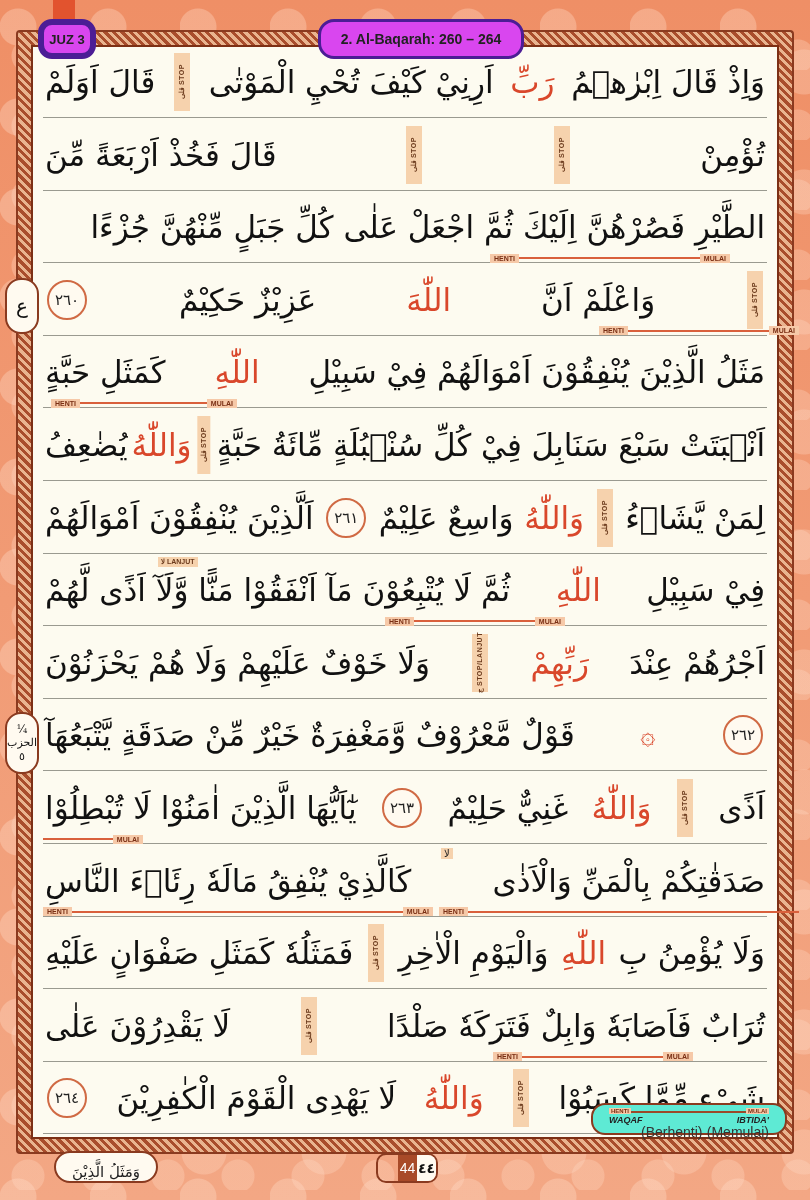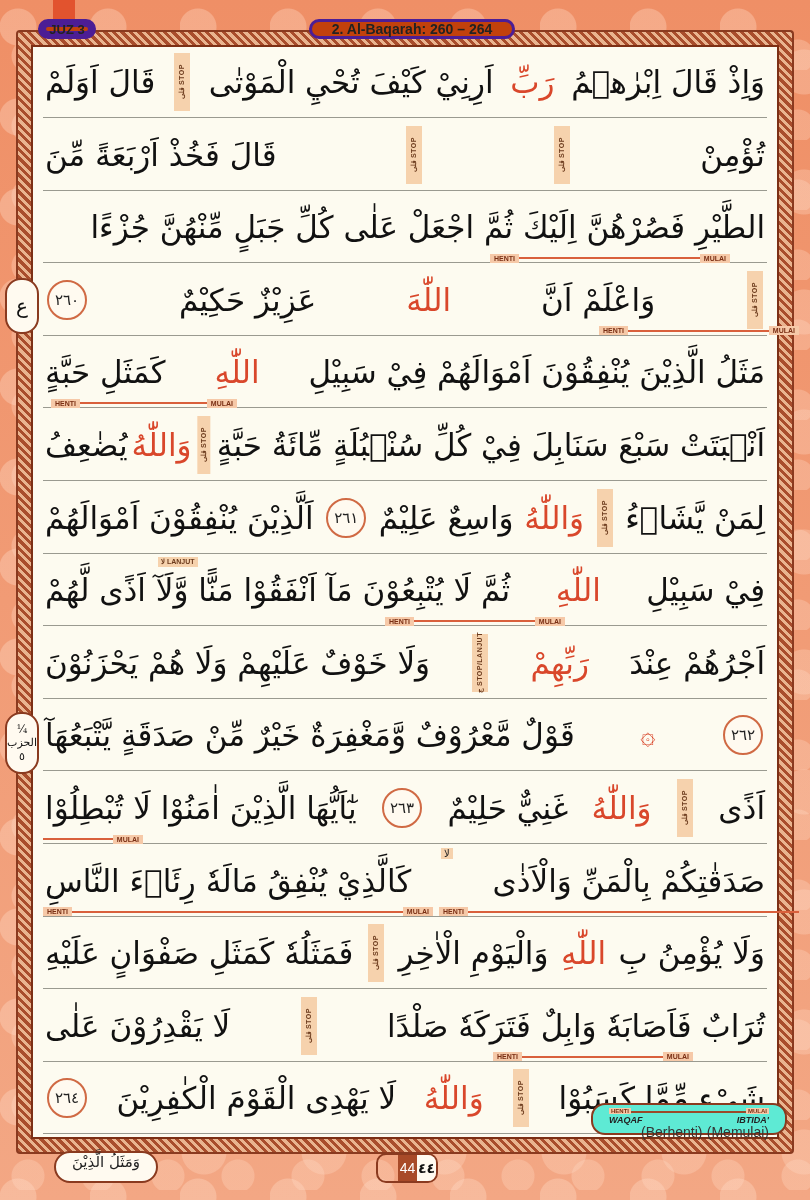--- a/index.html
+++ b/index.html
@@ -25,31 +25,31 @@
       repeating-linear-gradient(45deg, #a94d2c 0 3px, #e9b48f 3px 6px);
     border: 2px solid #8a3a1f;
     border-radius: 4px;
   }
   .frame-inner-edge {
     position: absolute; left: 31px; top: 45px; width: 748px; height: 1094px;
     border: 2px solid #7c3015;
     background: #fdfbf0;
   }
   .header-pill {
-    position: absolute; top: 19px; height: 20px;
-    background: #c2410c;
-    border: 8px solid #4c1d95;
+    position: absolute; top: 19px; height: 40px;
+    background: #d946ef;
+    border: 6px solid #4c1d95;
     border-radius: 14px;
     display: flex; align-items: center; justify-content: center;
     font-family: "Liberation Sans", sans-serif;
     font-weight: bold; color: #222;
     z-index: 3;
   }
   .juz-pill { left: 38px; width: 58px; font-size: 13px; }
-  .surah-pill { left: 309px; width: 206px; font-size: 14px; border-radius: 16px; border-width: 3px; }
+  .surah-pill { left: 318px; width: 206px; font-size: 14px; border-radius: 16px; border-width: 3px; }
 
   .side-medallion {
     position: absolute; left: 5px; width: 34px;
     background: #fffaf0;
     border: 2px solid #8a3a1f;
     border-radius: 16px;
     display: flex; flex-direction: column; align-items: center; justify-content: center;
     font-family: "DejaVu Serif", serif; color: #111;
     z-index: 3;
   }
@@ -106,21 +106,21 @@
     position: absolute; font-family: "Liberation Sans", sans-serif; font-size: 7px;
     background: #f6d2ad; color: #6b3a1c; padding: 1px 3px; font-weight: bold;
   }
   .la-tag {
     position: absolute; font-size: 10px; background: #f6d2ad; color: #222; padding: 0 3px;
   }
 
   .footer-left {
     position: absolute; left: 54px; top: 1151px; width: 104px; height: 32px;
     background: #fffaf0; border: 2px solid #8a3a1f; border-radius: 16px;
-    display: flex; align-items: flex-start; justify-content: center;
+    display: flex; align-items: flex-end; justify-content: center;
     font-family: "DejaVu Sans", sans-serif; font-size: 15px; color: #222; direction: rtl;
     z-index: 3;
   }
   .page-num {
     position: absolute; left: 376px; top: 1153px; width: 62px; height: 30px;
     border: 2px solid #8a3a1f; border-radius: 10px; overflow: hidden;
     display: flex; z-index: 3; padding-left: 20px;
   }
   .page-num .latin {
     width: 50%; background: #a84a28; color: #fff;

